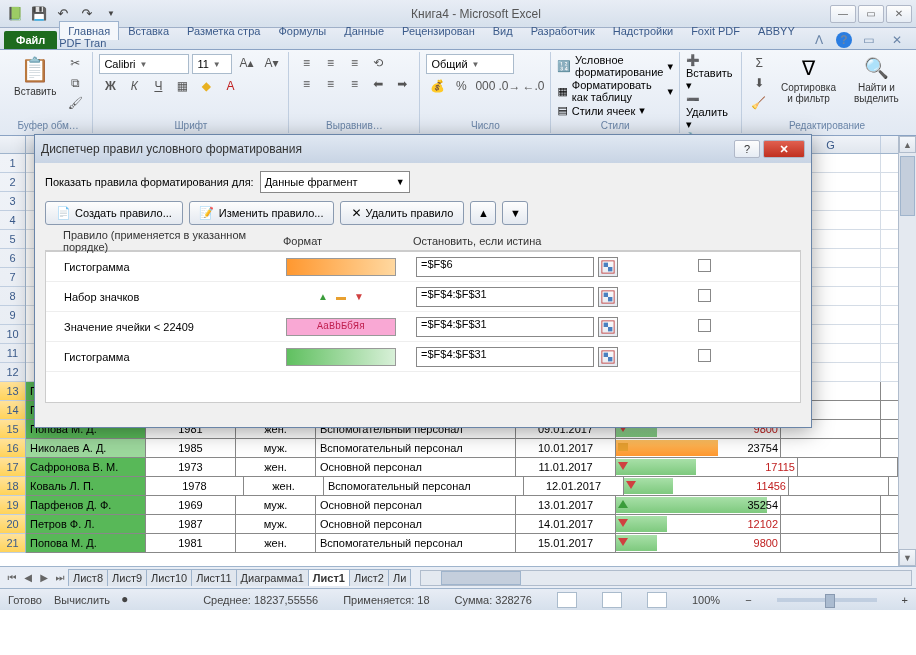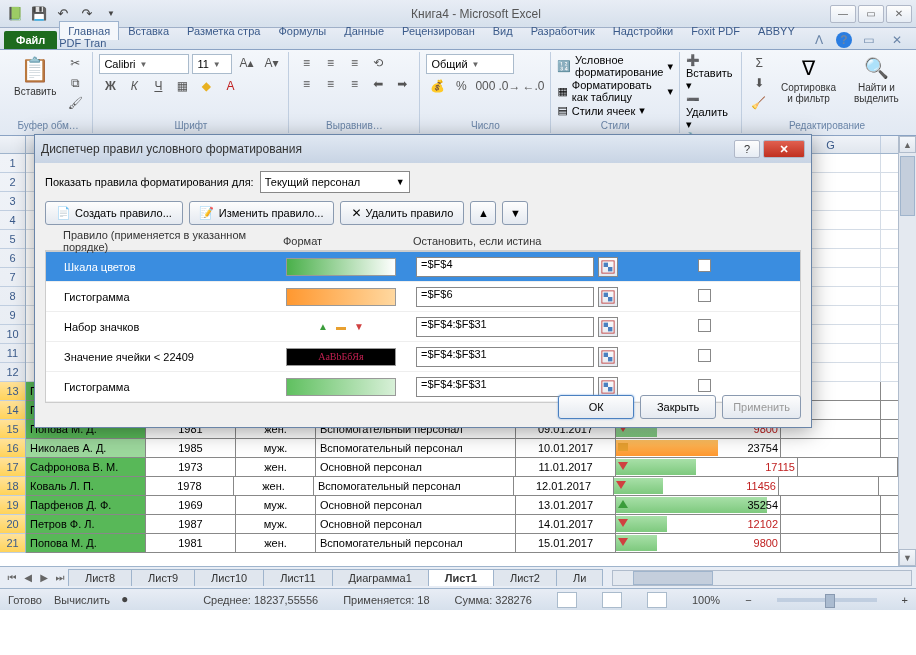--- a/index.html
+++ b/index.html
@@ -57,21 +57,21 @@
 .cell.f-col .tri{position:absolute;left:2px;top:4px;width:0;height:0;border-left:5px solid transparent;border-right:5px solid transparent;}
 .tri.up{border-bottom:8px solid #3a9c3a;}
 .tri.down{border-top:8px solid #d04040;}
 .tri.mid{border-top:4px solid transparent;border-bottom:4px solid transparent;border-left:0;border-right:0;width:10px;height:3px;background:#e8a030;top:7px;}
 .cell.f-col .val{position:absolute;right:2px;line-height:18px;}
 .val.red{color:#c02020;}
 
 
 .sheettabs { height:22px; background:#e8edf5; border-top:1px solid #9fb4cc; display:flex; align-items:center; padding:0 4px; gap:0; }
 .sheettabs .nav{width:16px;text-align:center;color:#666;font-size:10px;}
-.stab{padding:2px 16px;background:#e0e6ee;border:1px solid #9fb4cc;border-bottom:none;margin-right:-1px;font-size:11px;color:#333;}
+.stab{padding:2px 4px;background:#e0e6ee;border:1px solid #9fb4cc;border-bottom:none;margin-right:-1px;font-size:11px;color:#333;}
 .stab.active{background:#fff;font-weight:bold;}
 .hscroll{flex:1;margin-left:10px;height:16px;background:#e4e9f0;border:1px solid #b0bccc;position:relative;}
 .hscroll .thumb{position:absolute;left:20px;width:80px;top:0;bottom:0;background:#c4cedc;border:1px solid #9fb4cc;}
 
 
 .statusbar{height:22px;background:linear-gradient(#e8edf5,#d6e0ec);border-top:1px solid #9fb4cc;display:flex;align-items:center;padding:0 8px;gap:12px;font-size:11px;color:#444;}
 .statusbar .right{margin-left:auto;display:flex;align-items:center;gap:25px;}
 .viewbtn{width:20px;height:16px;border:1px solid #abc;background:#fff;}
 .zoom-slider{width:100px;height:4px;background:#c0cee0;position:relative;}
 .zoom-slider::before{content:"";position:absolute;left:48px;top:-4px;width:8px;height:12px;background:#aabbd0;border:1px solid #8899b0;}
@@ -97,21 +97,21 @@
 .rule-row.sel{background:#3a8de0;color:#fff;}
 .rule-row > div{padding:0 6px;}
 .col-rule{width:234px;padding-left:18px !important;}
 .col-fmt{width:130px;}
 .col-range{width:214px;display:flex;align-items:center;gap:4px;}
 .col-stop{width:160px;text-align:center;}
 .fmt-preview{width:110px;height:18px;border:1px solid #999;display:flex;align-items:center;justify-content:center;font-size:10px;}
 .fmt-grad1{background:linear-gradient(90deg,#4ab04a,#fff);}
 .fmt-grad-or{background:linear-gradient(90deg,#ff9830,#ffd8a0);}
 .fmt-icons{display:flex;gap:8px;align-items:center;justify-content:center;}
-.fmt-pink{background:#000000;color:#c02050;font-family:Liberation Serif, serif;}
+.fmt-pink{background:#f9a8d4;color:#c02050;font-family:Liberation Mono, monospace;}
 .fmt-grad-g2{background:linear-gradient(90deg,#60c060,#d8f0d8);}
 .range-input{flex:1;height:20px;border:1px solid #888;background:#fff;padding:0 4px;font-size:11px;color:#000;}
 .range-btn{width:20px;height:20px;border:1px solid #888;background:linear-gradient(#fdfdfd,#e4e9f0);display:flex;align-items:center;justify-content:center;}
 .range-btn svg{width:14px;height:14px;}
 .stop-ck{width:13px;height:13px;border:1px solid #888;background:#fff;display:inline-block;}
 
 .dlg-footer{position:absolute;bottom:8px;right:10px;display:flex;gap:6px;}
 .dlg-footer .dlg-btn{min-width:76px;justify-content:center;}
 .dlg-footer .dlg-btn.primary{border-color:#4a80c0;box-shadow:0 0 2px #6aa0e0;}
 .dlg-footer .dlg-btn.disabled{color:#999;}
@@ -479,21 +479,21 @@
           <div class="cell date" style="width: 100px;">11.01.2017</div>
           <div class="cell f-col" style="width: 182px;">
             <div class="bar-bg" style="width: 44%;"></div>
             <div class="tri down"></div>
             <span class="val red">17115</span>
           </div>
           <div class="cell " style="width: 100px;"></div>
         </div>
         <div class="row">
           <div class="cell hl-green" style="width: 120px;">Коваль Л. П.</div>
-          <div class="cell num" style="width: 88px;">1978</div>
+          <div class="cell num" style="width: 98px;">1978</div>
           <div class="cell num" style="width: 80px;">жен.</div>
           <div class="cell " style="width: 200px;">Вспомогательный персонал</div>
           <div class="cell date" style="width: 100px;">12.01.2017</div>
           <div class="cell f-col" style="width: 165px;">
             <div class="bar-bg" style="width: 30%;"></div>
             <div class="tri down"></div>
             <span class="val red">11456</span>
           </div>
           <div class="cell " style="width: 100px;"></div>
         </div>
@@ -586,21 +586,21 @@
 <div class="dialog">
   <div class="dlg-title">
     <span class="ttl">Диспетчер правил условного форматирования</span>
     <div class="dbtn">?</div>
     <div class="dbtn close">✕</div>
   </div>
   <div class="dlg-body">
     <div class="dlg-row1">
       <span>Показать правила форматирования для:</span>
       <div class="dlg-combo">
-        <span>Текущий персонал</span>
+        <span>Данные фрагмент</span>
         <span style="font-size:9px;">▼</span>
       </div>
     </div>
     <div class="dlg-btns">
       <div class="dlg-btn">
           <span class="ico">📄</span>
           <span>Создать правило...</span>
         </div>
       <div class="dlg-btn">
           <span class="ico">📝</span>
@@ -612,37 +612,20 @@
         </div>
       <div class="dlg-btn arrow-btn">▲</div>
       <div class="dlg-btn arrow-btn">▼</div>
     </div>
     <div class="rules-hdr">
       <div class="col-rule">Правило (применяется в указанном порядке)</div>
       <div class="col-fmt">Формат</div>
       <div class="col-stop" style="text-align:left;">Остановить, если истина</div>
     </div>
     <div class="rules-list" id="rules-list">
-        <div class="rule-row sel">
-          <div class="col-rule">Шкала цветов</div>
-          <div class="col-fmt">
-            <div class="fmt-preview fmt-grad1"></div>
-          </div>
-          <div class="col-range">
-            <div class="range-input">=$F$4</div>
-            <div class="range-btn">
-              <svg viewBox="0 0 16 16">
-                <rect x="1" y="1" width="14" height="14" fill="none" stroke="#c04040" stroke-width="1"></rect>
-                <rect x="3" y="3" width="5" height="5" fill="#4a80c0"></rect>
-                <rect x="8" y="8" width="5" height="5" fill="#4a80c0"></rect>
-              </svg>
-            </div>
-          </div>
-          <div class="col-stop"><span class="stop-ck"></span></div>
-        </div>
         <div class="rule-row">
           <div class="col-rule">Гистограмма</div>
           <div class="col-fmt">
             <div class="fmt-preview fmt-grad-or"></div>
           </div>
           <div class="col-range">
             <div class="range-input">=$F$6</div>
             <div class="range-btn">
               <svg viewBox="0 0 16 16">
                 <rect x="1" y="1" width="14" height="14" fill="none" stroke="#c04040" stroke-width="1"></rect>
@@ -703,18 +686,13 @@
                 <rect x="1" y="1" width="14" height="14" fill="none" stroke="#c04040" stroke-width="1"></rect>
                 <rect x="3" y="3" width="5" height="5" fill="#4a80c0"></rect>
                 <rect x="8" y="8" width="5" height="5" fill="#4a80c0"></rect>
               </svg>
             </div>
           </div>
           <div class="col-stop"><span class="stop-ck"></span></div>
         </div>
       </div>
   </div>
-  <div class="dlg-footer">
-    <div class="dlg-btn primary">ОК</div>
-    <div class="dlg-btn">Закрыть</div>
-    <div class="dlg-btn disabled">Применить</div>
-  </div>
 </div>
 
 </body></html>

